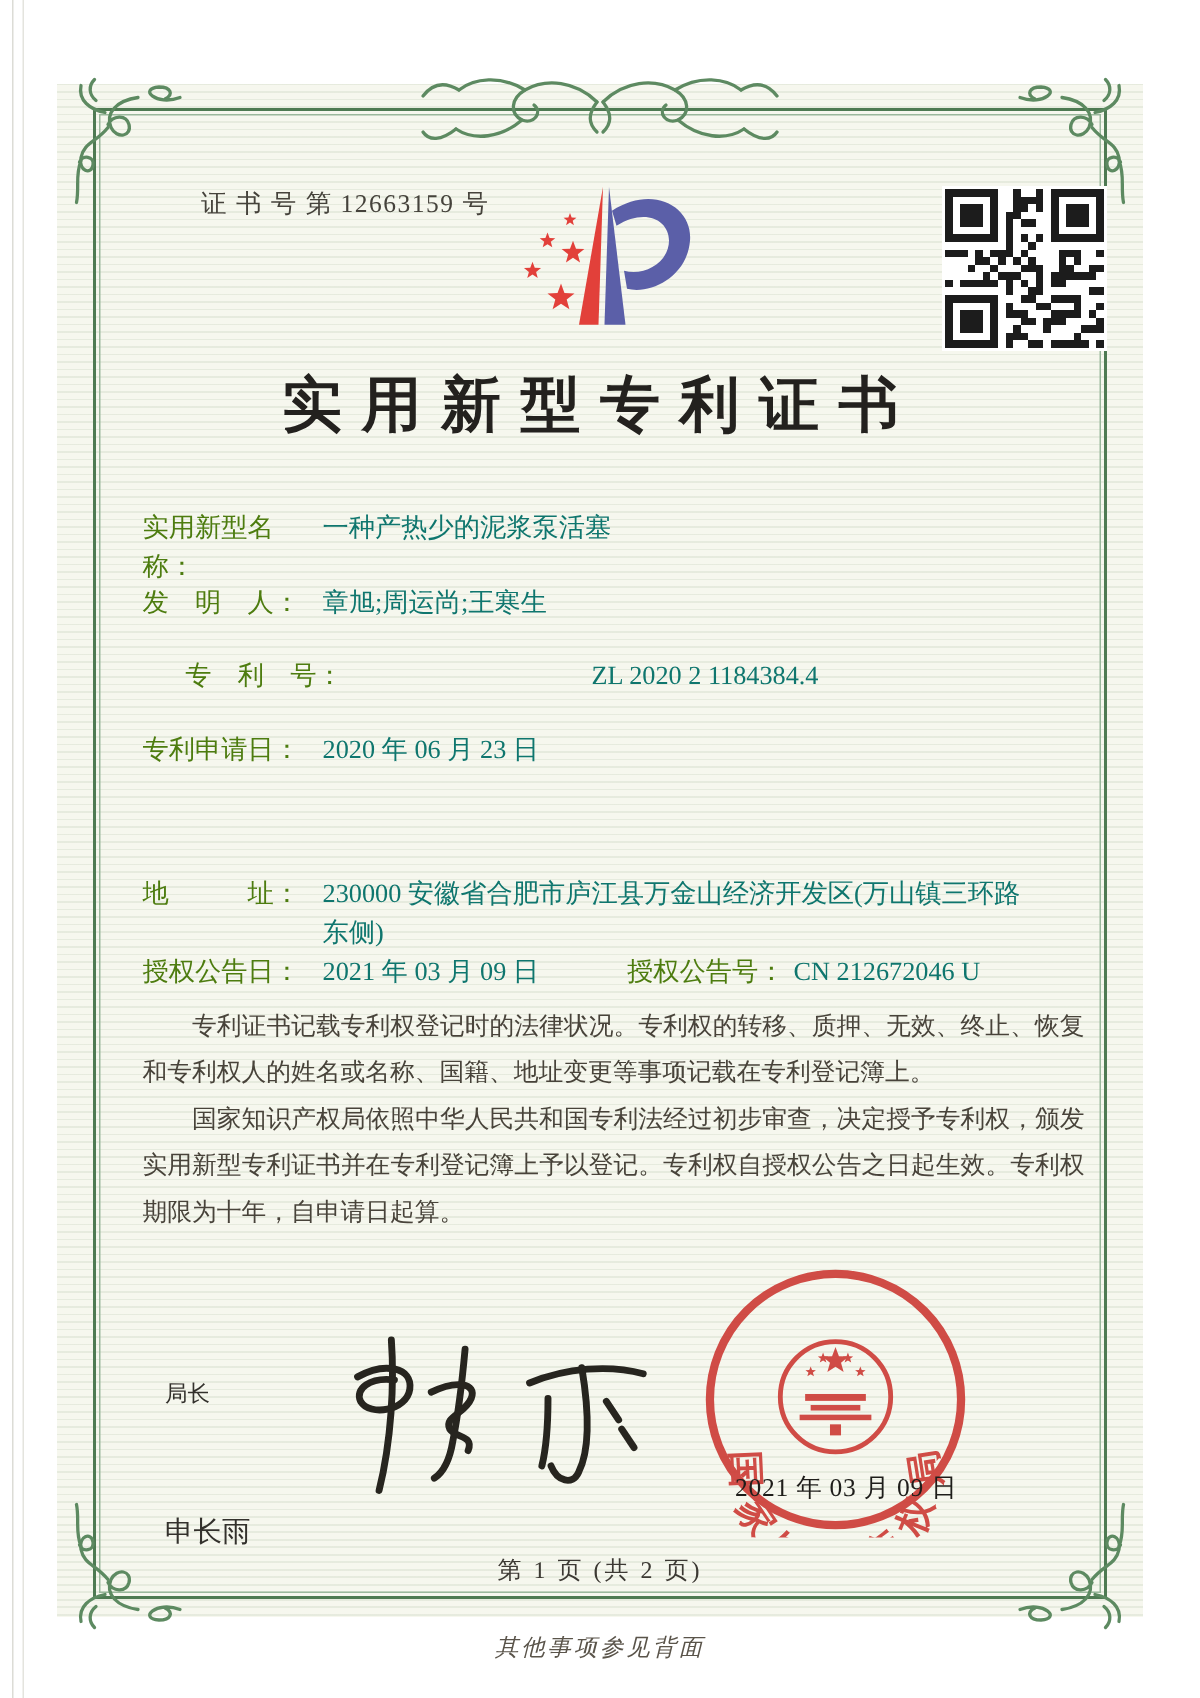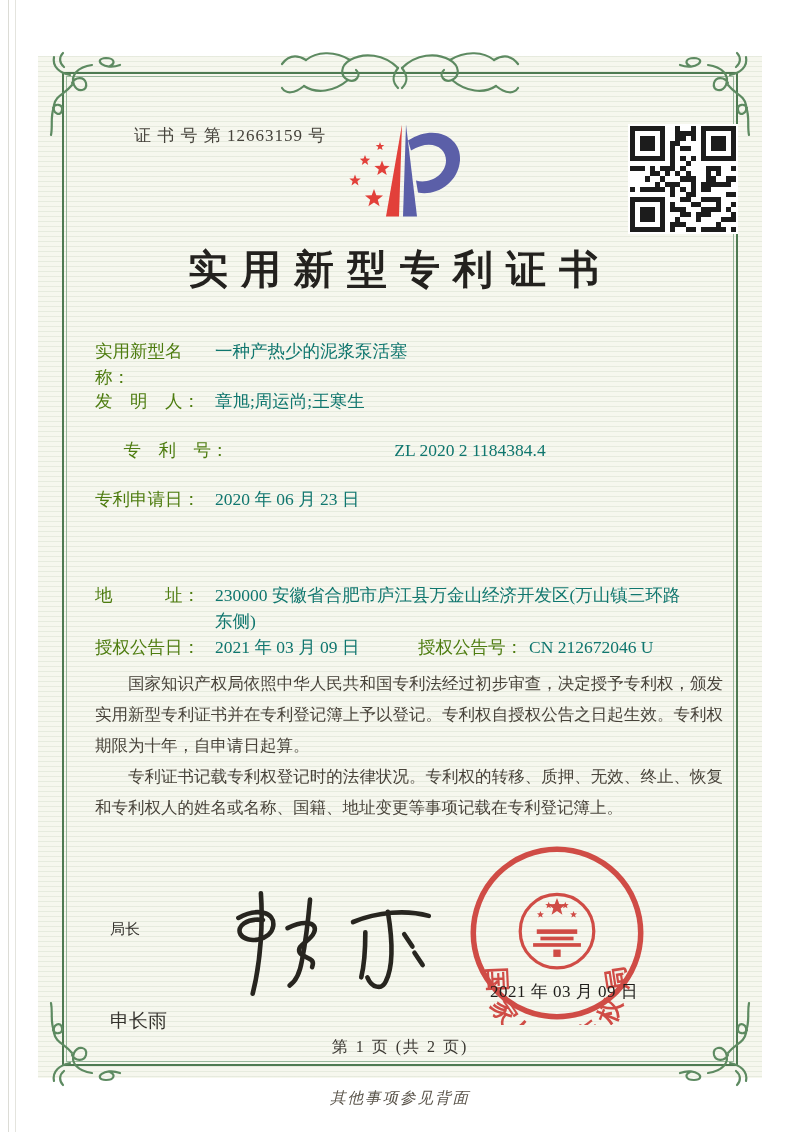--- a/index.html
+++ b/index.html
@@ -355,22 +355,22 @@
     <span class="lbl">地　　　址：</span><span class="val">230000 安徽省合肥市庐江县万金山经济开发区(万山镇三环路东侧)</span>
   </div>
   <div class="row" style="top:634px;">
     <span class="lbl">授权公告日：</span><span class="val" style="width:190px;">2021 年 03 月 09 日</span>
     <span class="pair2">
       <span class="lbl">授权公告号：</span><span class="val">CN 212672046 U</span>
     </span>
   </div>
 
   <div class="bodytext">
+    <p>专利证书记载专利权登记时的法律状况。专利权的转移、质押、无效、终止、恢复和专利权人的姓名或名称、国籍、地址变更等事项记载在专利登记簿上。</p>
     <p>国家知识产权局依照中华人民共和国专利法经过初步审查，决定授予专利权，颁发实用新型专利证书并在专利登记簿上予以登记。专利权自授权公告之日起生效。专利权期限为十年，自申请日起算。</p>
-    <p>专利证书记载专利权登记时的法律状况。专利权的转移、质押、无效、终止、恢复和专利权人的姓名或名称、国籍、地址变更等事项记载在专利登记簿上。</p>
   </div>
 
   <div class="sig-role">局长</div>
   <div class="sig-name">申长雨</div>
   <svg class="sig" viewBox="0 0 210 110">
     <path d="M38,6 C40,34 38,72 30,104"></path>
     <path d="M16,30 C34,20 52,24 50,38 C48,52 24,56 18,46 C14,38 24,30 40,32"></path>
     <path d="M86,12 C84,34 82,52 78,72 C76,84 72,92 66,96"></path>
     <path d="M64,40 C80,32 94,34 90,44 C86,54 72,56 76,64 C80,70 92,68 88,78"></path>
     <path d="M128,34 C152,24 180,22 202,28"></path>

